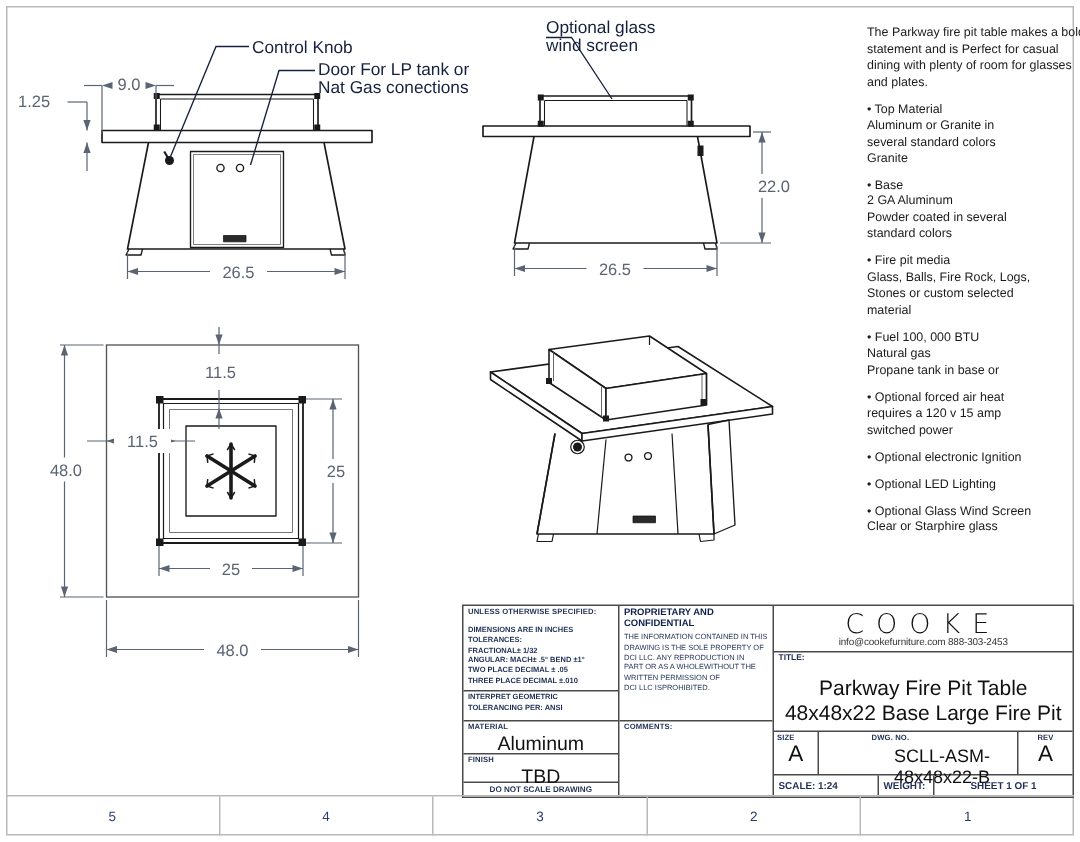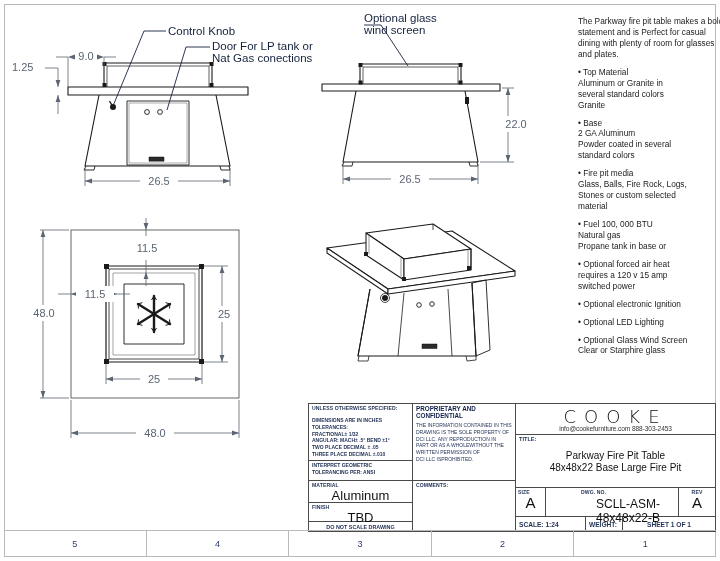--- a/index.html
+++ b/index.html
@@ -59,21 +59,21 @@
 
   
   .logo-row{height:30px;border-bottom:1px solid #4a4a4a;position:relative;}
   .logo{position:absolute;left:50%;top:2px;transform:translateX(-50%);
     font-size:18px;font-weight:300;letter-spacing:8px;color:#111;
     font-family:"DejaVu Sans",sans-serif;}
   .logo-sub{position:absolute;left:50%;top:21px;transform:translateX(-50%);
     font-size:6.6px;color:#333;white-space:nowrap;letter-spacing:-0.1px;}
   .title-row{height:53px;border-bottom:1px solid #4a4a4a;position:relative;padding:1px 3px;box-sizing:border-box;}
   .title-lbl{font-size:5.6px;font-weight:bold;color:#1f2f55;}
-  .title-main{text-align:center;font-size:10px;color:#111;line-height:1.22;margin-top:8px;}
+  .title-main{text-align:center;font-size:14px;color:#111;line-height:1.22;margin-top:8px;}
   .size-row{height:28px;border-bottom:1px solid #4a4a4a;display:flex;}
   .size-cell{width:30px;border-right:1px solid #4a4a4a;box-sizing:border-box;padding:1px 2px;}
   .dwg-cell{flex:1;border-right:1px solid #4a4a4a;box-sizing:border-box;padding:1px 3px;margin-left:32px;}
   .rev-cell{width:36px;box-sizing:border-box;padding:1px 2px;text-align:center;}
   .big-letter{font-size:15px;color:#111;line-height:1;text-align:center;}
   .dwgno{font-size:12px;color:#111;text-align:center;margin-top:2px;}
   .scale-row{flex:1;display:flex;align-items:center;}
   .scale-cell{box-sizing:border-box;padding:0 3px;font-size:6.6px;font-weight:bold;color:#1f2f55;}
   .sc1{width:70px;border-right:1px solid #4a4a4a;height:100%;display:flex;align-items:center;}
   .sc2{flex:1;border-right:1px solid #4a4a4a;height:100%;display:flex;align-items:center;}

